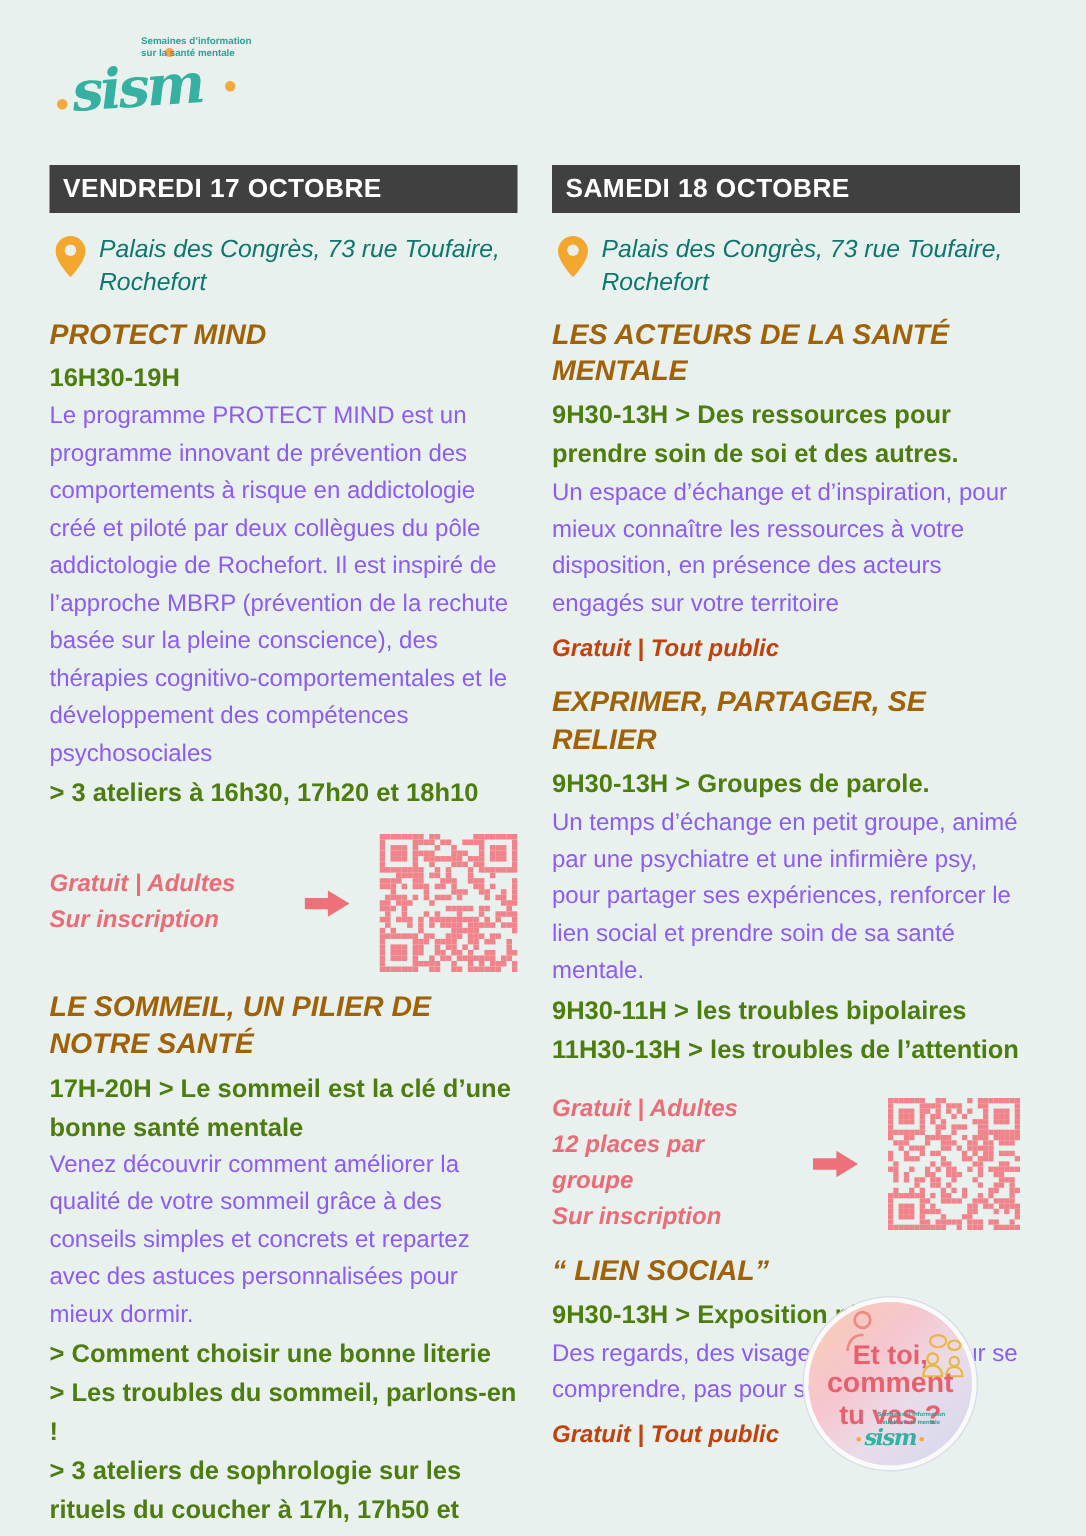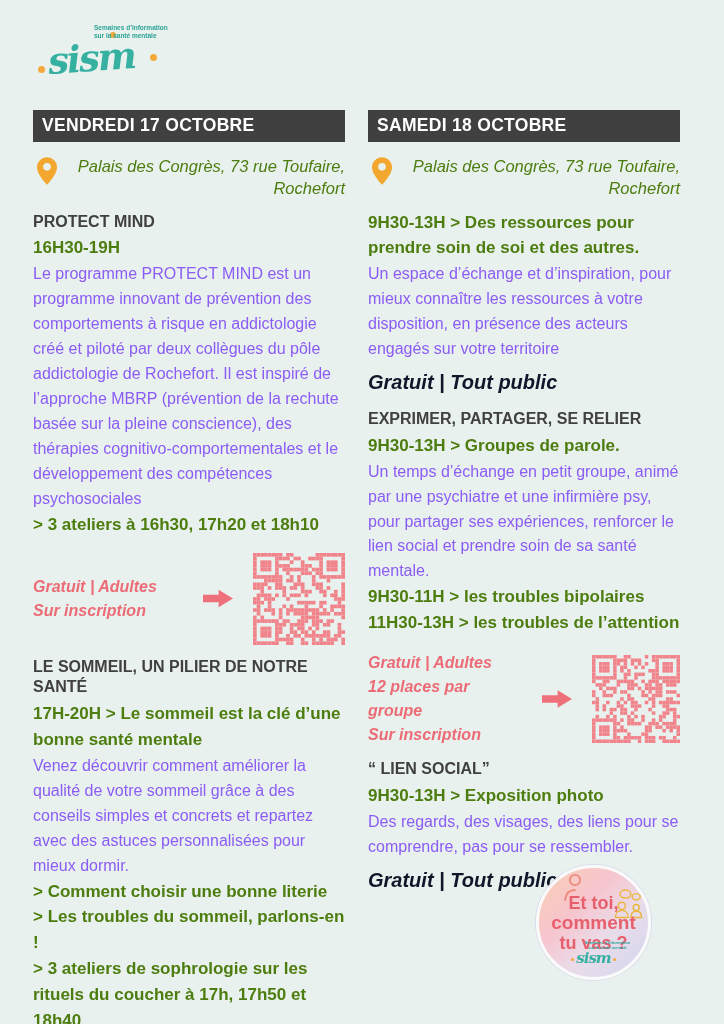--- a/index.html
+++ b/index.html
@@ -26,27 +26,27 @@
     border-radius:2px;transform:rotate(-1deg);}
   .brush h1{position:absolute;left:0;right:8px;top:22px;margin:0;text-align:center;color:#ffffff;
     font-size:43px;font-weight:800;letter-spacing:0px;transform:scaleX(.96);}
 
   
   .col{position:absolute;top:110px;width:312px;}
   .col-left{left:33px;}
   .col-right{left:368px;}
   .banner{background:#404040;color:#fff;font-weight:700;font-size:17.5px;letter-spacing:.3px;
     padding:5px 10px 6px 9px;box-sizing:border-box;}
-  .location{display:flex;gap:9px;margin:13px 0 10px 4px;color:#4d7c0f;font-style:italic;font-size:16.5px;line-height:1.35;text-align:right;}
+  .location{display:flex;gap:9px;margin:13px 0 10px 4px;color:#0f766e;font-style:italic;font-size:16.5px;line-height:1.35;}
   .location svg{flex-shrink:0;margin-top:2px;}
 
-  .event-title{font-size:16px;font-weight:800;color:#404040;line-height:1.3;margin:12px 0 3px;}
+  .event-title{font-size:19px;font-weight:800;color:#a16207;line-height:1.3;margin:12px 0 3px;font-style:italic;}
   .bold-line{font-size:17px;font-weight:700;color:#4d7c0f;line-height:1.52;}
   .body-text{font-size:16px;color:#8b5cf6;line-height:1.56;margin:1px 0 0;}
-  .meta{color:#0f172a;font-weight:700;font-style:italic;font-size:20px;line-height:1.5;margin-top:5px;}
+  .meta{color:#c2410c;font-weight:700;font-style:italic;font-size:16px;line-height:1.5;margin-top:5px;}
 
   .info-row{display:flex;align-items:center;gap:20px;margin-top:15px;}
   .info-lines{flex:1;color:#ec6b76;font-weight:700;font-style:italic;font-size:16px;line-height:1.5;}
   .arrow{width:30px;height:21px;background:#ee707b;flex-shrink:0;
     clip-path:polygon(0 32%,52% 32%,52% 8%,100% 50%,52% 92%,52% 68%,0 68%);}
   .qr{width:92px;height:92px;flex-shrink:0;}
   .qr svg{width:100%;height:100%;display:block;}
   .qr-small{width:88px;height:88px;}
 
   
@@ -471,20 +471,21 @@
 
     <div class="location">
       <svg width="20" height="28" viewBox="0 0 24 33">
         <path d="M12 0C5.4 0 0 5.4 0 12c0 9 12 21 12 21s12-12 12-21C24 5.4 18.6 0 12 0z" fill="#f3a72e"></path>
         <circle cx="12" cy="11.5" r="4.6" fill="#e8f1ed"></circle>
       </svg>
       <span>Palais des Congrès, 73 rue Toufaire, Rochefort</span>
     </div>
 
     <div>
+      <div class="event-title">LES ACTEURS DE LA SANTÉ MENTALE</div>
       <div class="bold-line">9H30-13H &gt; Des ressources pour prendre soin de soi et des autres.</div>
       <p class="body-text">Un espace d’échange et d’inspiration, pour mieux connaître les ressources à votre disposition, en présence des acteurs engagés sur votre territoire</p>
       <div class="meta">Gratuit | Tout public</div>
     </div>
 
     <div>
       <div class="event-title">EXPRIMER, PARTAGER, SE RELIER</div>
       <div class="bold-line">9H30-13H &gt; Groupes de parole.</div>
       <p class="body-text">Un temps d’échange en petit groupe, animé par une psychiatre et une infirmière psy, pour partager ses expériences, renforcer le lien social et prendre soin de sa santé mentale.</p>
       <div class="bold-line">9H30-11H &gt; les troubles bipolaires</div>

